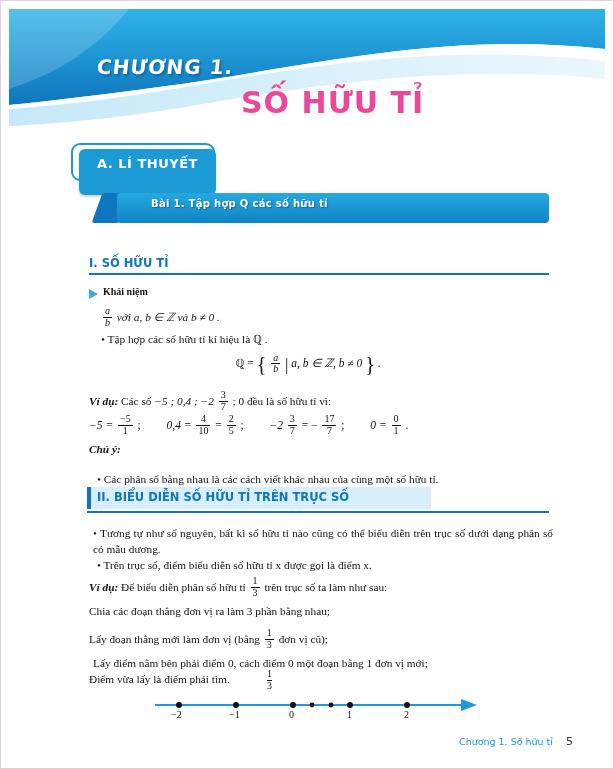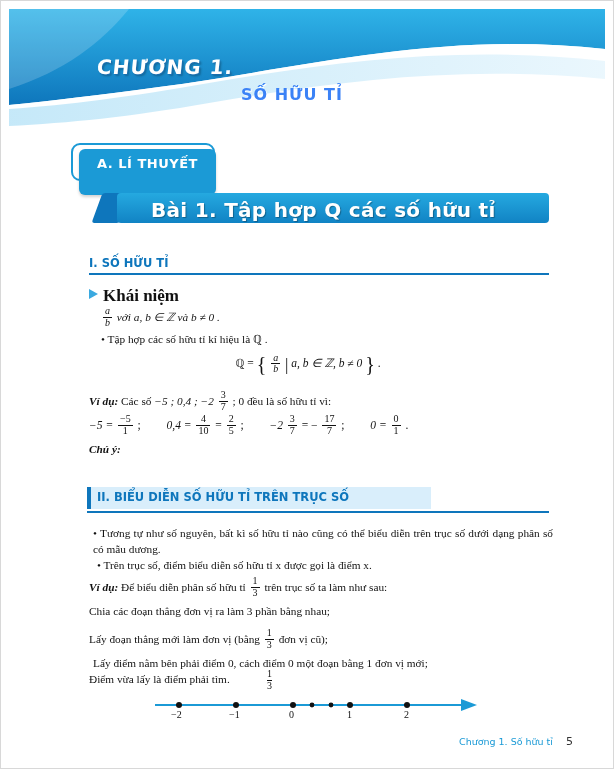--- a/index.html
+++ b/index.html
@@ -26,22 +26,22 @@
     position:absolute;left:88px;top:46px;
     font-family:"DejaVu Sans", sans-serif;
     font-weight:bold;font-size:20px;letter-spacing:1px;
     color:#ffffff;
     text-shadow:1px 1px 0 #1a6fb0, 2px 2px 2px rgba(0,0,0,.25);
     transform:skewX(-6deg);
   }
   .chapter-title{
     position:absolute;left:240px;top:84px;
     font-family:"DejaVu Sans", sans-serif;
-    font-weight:bold;font-size:16px;letter-spacing:1px;
-    color:#3b82f6;
+    font-weight:bold;font-size:30px;letter-spacing:1px;
+    color:#ec4899;
     text-shadow:1px 1px 0 #ffffff;
   }
   
   .pill-a{
     position:absolute;left:78px;top:148px;
     background:#1b9ad6;
     color:#fff;
     font-family:"DejaVu Sans", sans-serif;
     font-weight:bold;font-size:13px;
     padding:7px 18px 24px 18px;
@@ -61,21 +61,21 @@
   }
   .bai-bar-tail{
     position:absolute;left:96px;top:192px;width:28px;height:30px;
     background:#0e76bc;
     transform:skewX(-20deg);
     border-radius:3px;
   }
   .bai-text{
     position:absolute;left:150px;top:197px;
     font-family:"DejaVu Sans", sans-serif;
-    font-weight:bold;font-size:20px;color:#ffffff;
+    font-weight:bold;font-size:10px;color:#ffffff;
     letter-spacing:.3px;
     text-shadow:1px 1px 1px rgba(0,0,0,.3);
   }
   
   .head-i{
     position:absolute;left:88px;top:255px;
     font-family:"DejaVu Sans", sans-serif;
     font-weight:bold;font-size:11.5px;color:#0e76bc;
   }
   .head-i-rule{
@@ -97,21 +97,21 @@
     background:#0e76bc;
   }
   
   .tri{
     position:absolute;left:88px;top:288px;
     width:0;height:0;border-left:9px solid #3aa9e0;
     border-top:5px solid transparent;border-bottom:5px solid transparent;
   }
   .kn{
     position:absolute;left:102px;top:285px;
-    font-weight:bold;font-size:17px;font-family:Liberation Serif, serif;
+    font-weight:bold;font-size:10px;font-family:Liberation Serif, serif;
   }
   .txt{position:absolute;font-size:11.3px;line-height:1.45;}
   .bullet{ }
   .bullet::before{content:"• ";}
   .ital{font-style:italic;font-weight:bold;}
   .center{position:absolute;text-align:center;}
   
   .frac{display:inline-block;vertical-align:middle;text-align:center;font-size:10px;line-height:1.05;margin:0 2px;position:relative;top:-1px;}
   .frac .num{display:block;padding:0 2px;}
   .frac .den{display:block;border-top:1px solid #111;padding:0 2px;}
@@ -234,20 +234,21 @@
     <span class="mathi">0 =</span>
     <span class="frac">
       <span class="num">0</span>
       <span class="den">1</span>
     </span>
     <span>.</span>
   </div>
 
   <div class="txt ital" style="left:88px;top:440px;">Chú ý:</div>
   <div class="txt bullet" style="left:96px;top:455px;width:450px;margin-top:38px;">Mỗi số nguyên cũng là một số hữu tỉ.</div>
+  <div class="txt bullet" style="left:96px;top:470px;width:460px;">Các phân số bằng nhau là các cách viết khác nhau của cùng một số hữu tỉ.</div>
 
   <div class="head-ii-box"></div>
   <div class="head-ii">II. BIỂU DIỄN SỐ HỮU TỈ TRÊN TRỤC SỐ</div>
   <div class="head-ii-rule"></div>
 
   <div class="txt bullet" style="left:92px;top:524px;width:460px;text-align:justify;">Tương tự như số nguyên, bất kì số hữu tỉ nào cũng có thể biểu diễn trên trục số dưới dạng phân số có mẫu dương.</div>
   <div class="txt bullet" style="left:96px;top:556px;width:460px;">Trên trục số, điểm biểu diễn số hữu tỉ x được gọi là điểm x.</div>
 
   <div class="txt" style="left:88px;top:576px;width:470px;">
     <span class="ital">Ví dụ:</span>

